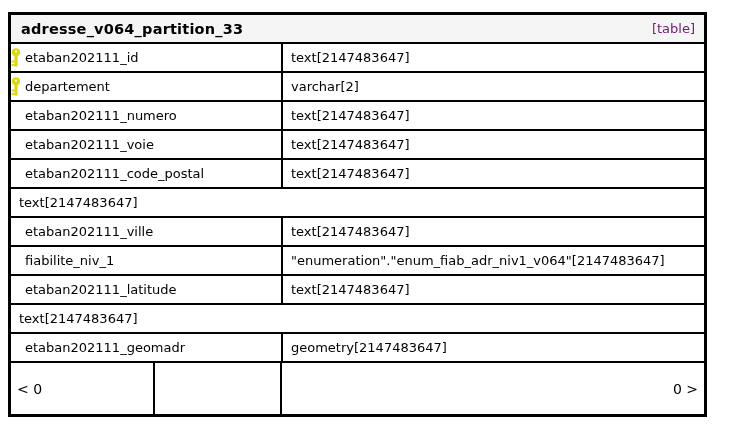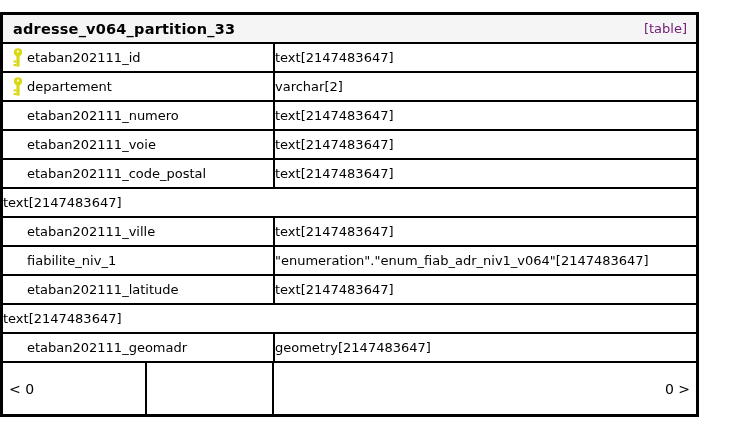--- a/index.html
+++ b/index.html
@@ -6,21 +6,21 @@
     margin: 0;
     padding: 0;
     background: #ffffff;
     width: 733px;
     height: 432px;
     font-family: "DejaVu Sans", "Liberation Sans", sans-serif;
     -webkit-font-smoothing: antialiased;
   }
   .table-node {
     position: absolute;
-    left: 0;
+    left: 8px;
     top: 12px;
     width: 699px;
     height: 405px;
     box-sizing: border-box;
     border: 3px solid #000000;
     background: #ffffff;
     display: flex;
     flex-direction: column;
   }
   .table-header {
@@ -59,28 +59,27 @@
     display: flex;
     background: #ffffff;
   }
   .cell-name {
     width: 272px;
     flex: 0 0 272px;
     box-sizing: border-box;
     border-right: 2px solid #000000;
     display: flex;
     align-items: center;
-    padding-left: 10px;
     overflow: hidden;
   }
   .cell-type {
     flex: 1 1 auto;
     display: flex;
     align-items: center;
-    padding-left: 0;
+    padding-left: 8px;
     overflow: hidden;
   }
   .col-name-text, .col-type-text {
     font-size: 13px;
     color: #000000;
     white-space: nowrap;
   }
   .key-icon {
     width: 10px;
     height: 19px;

